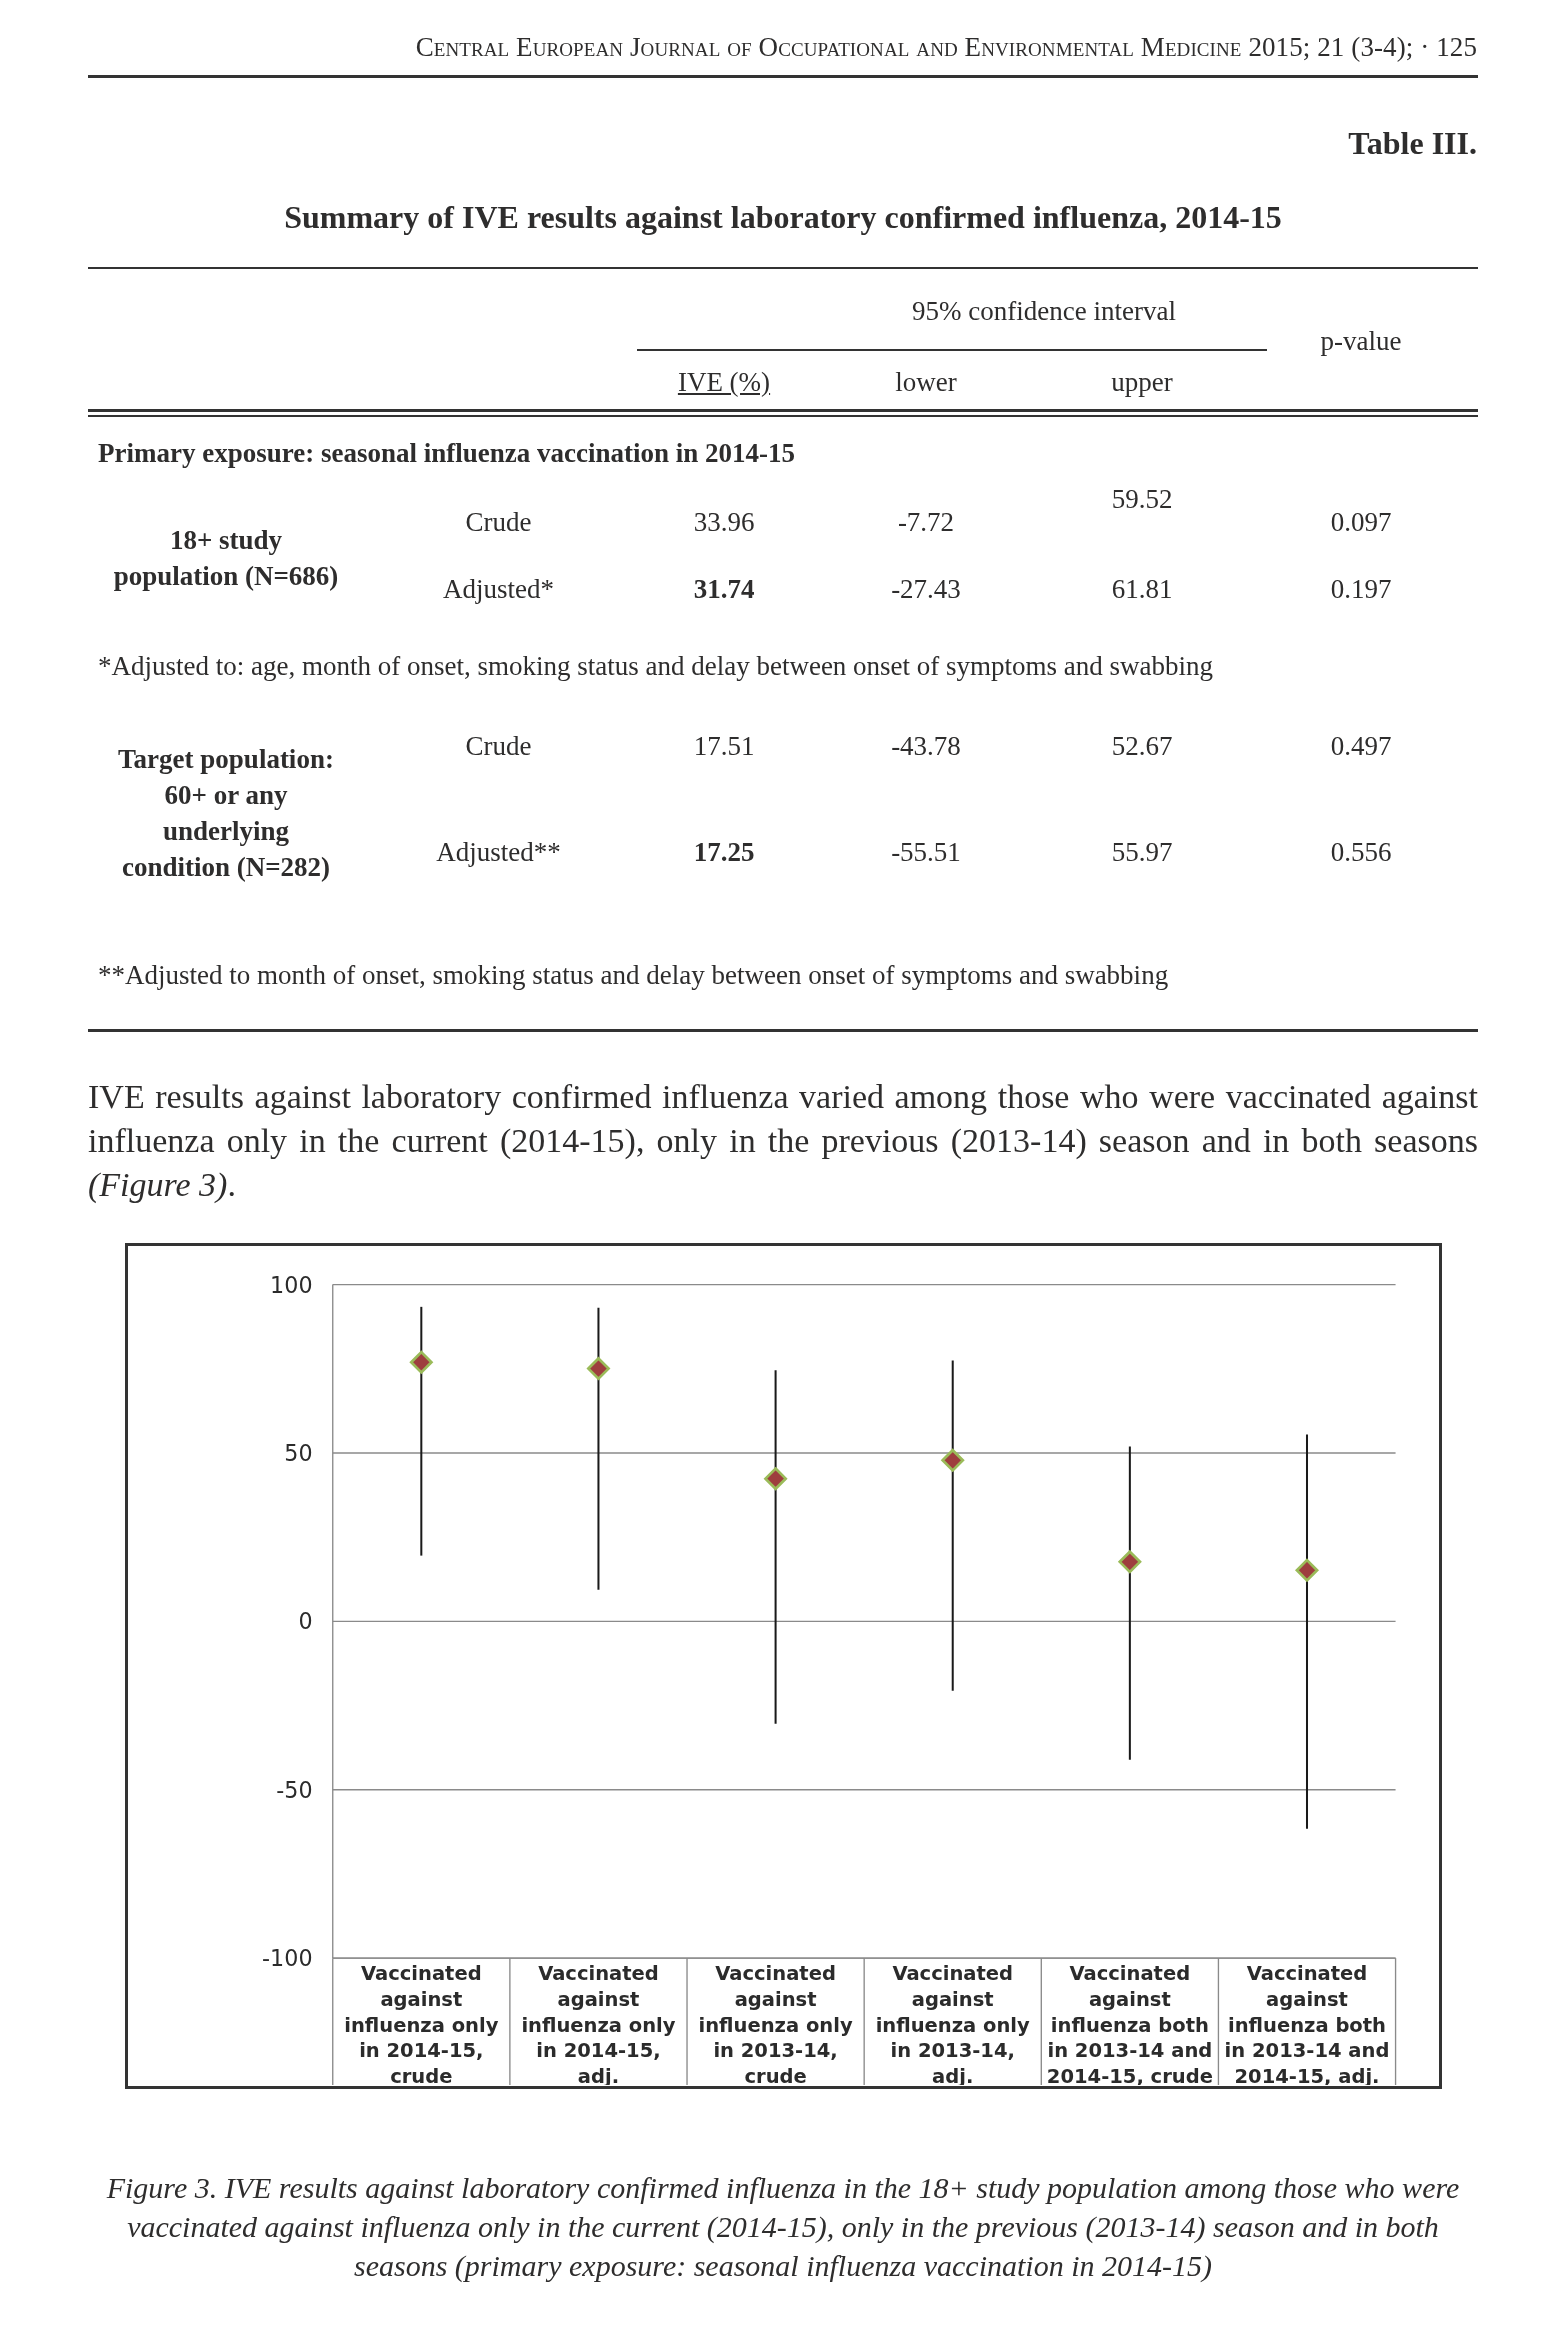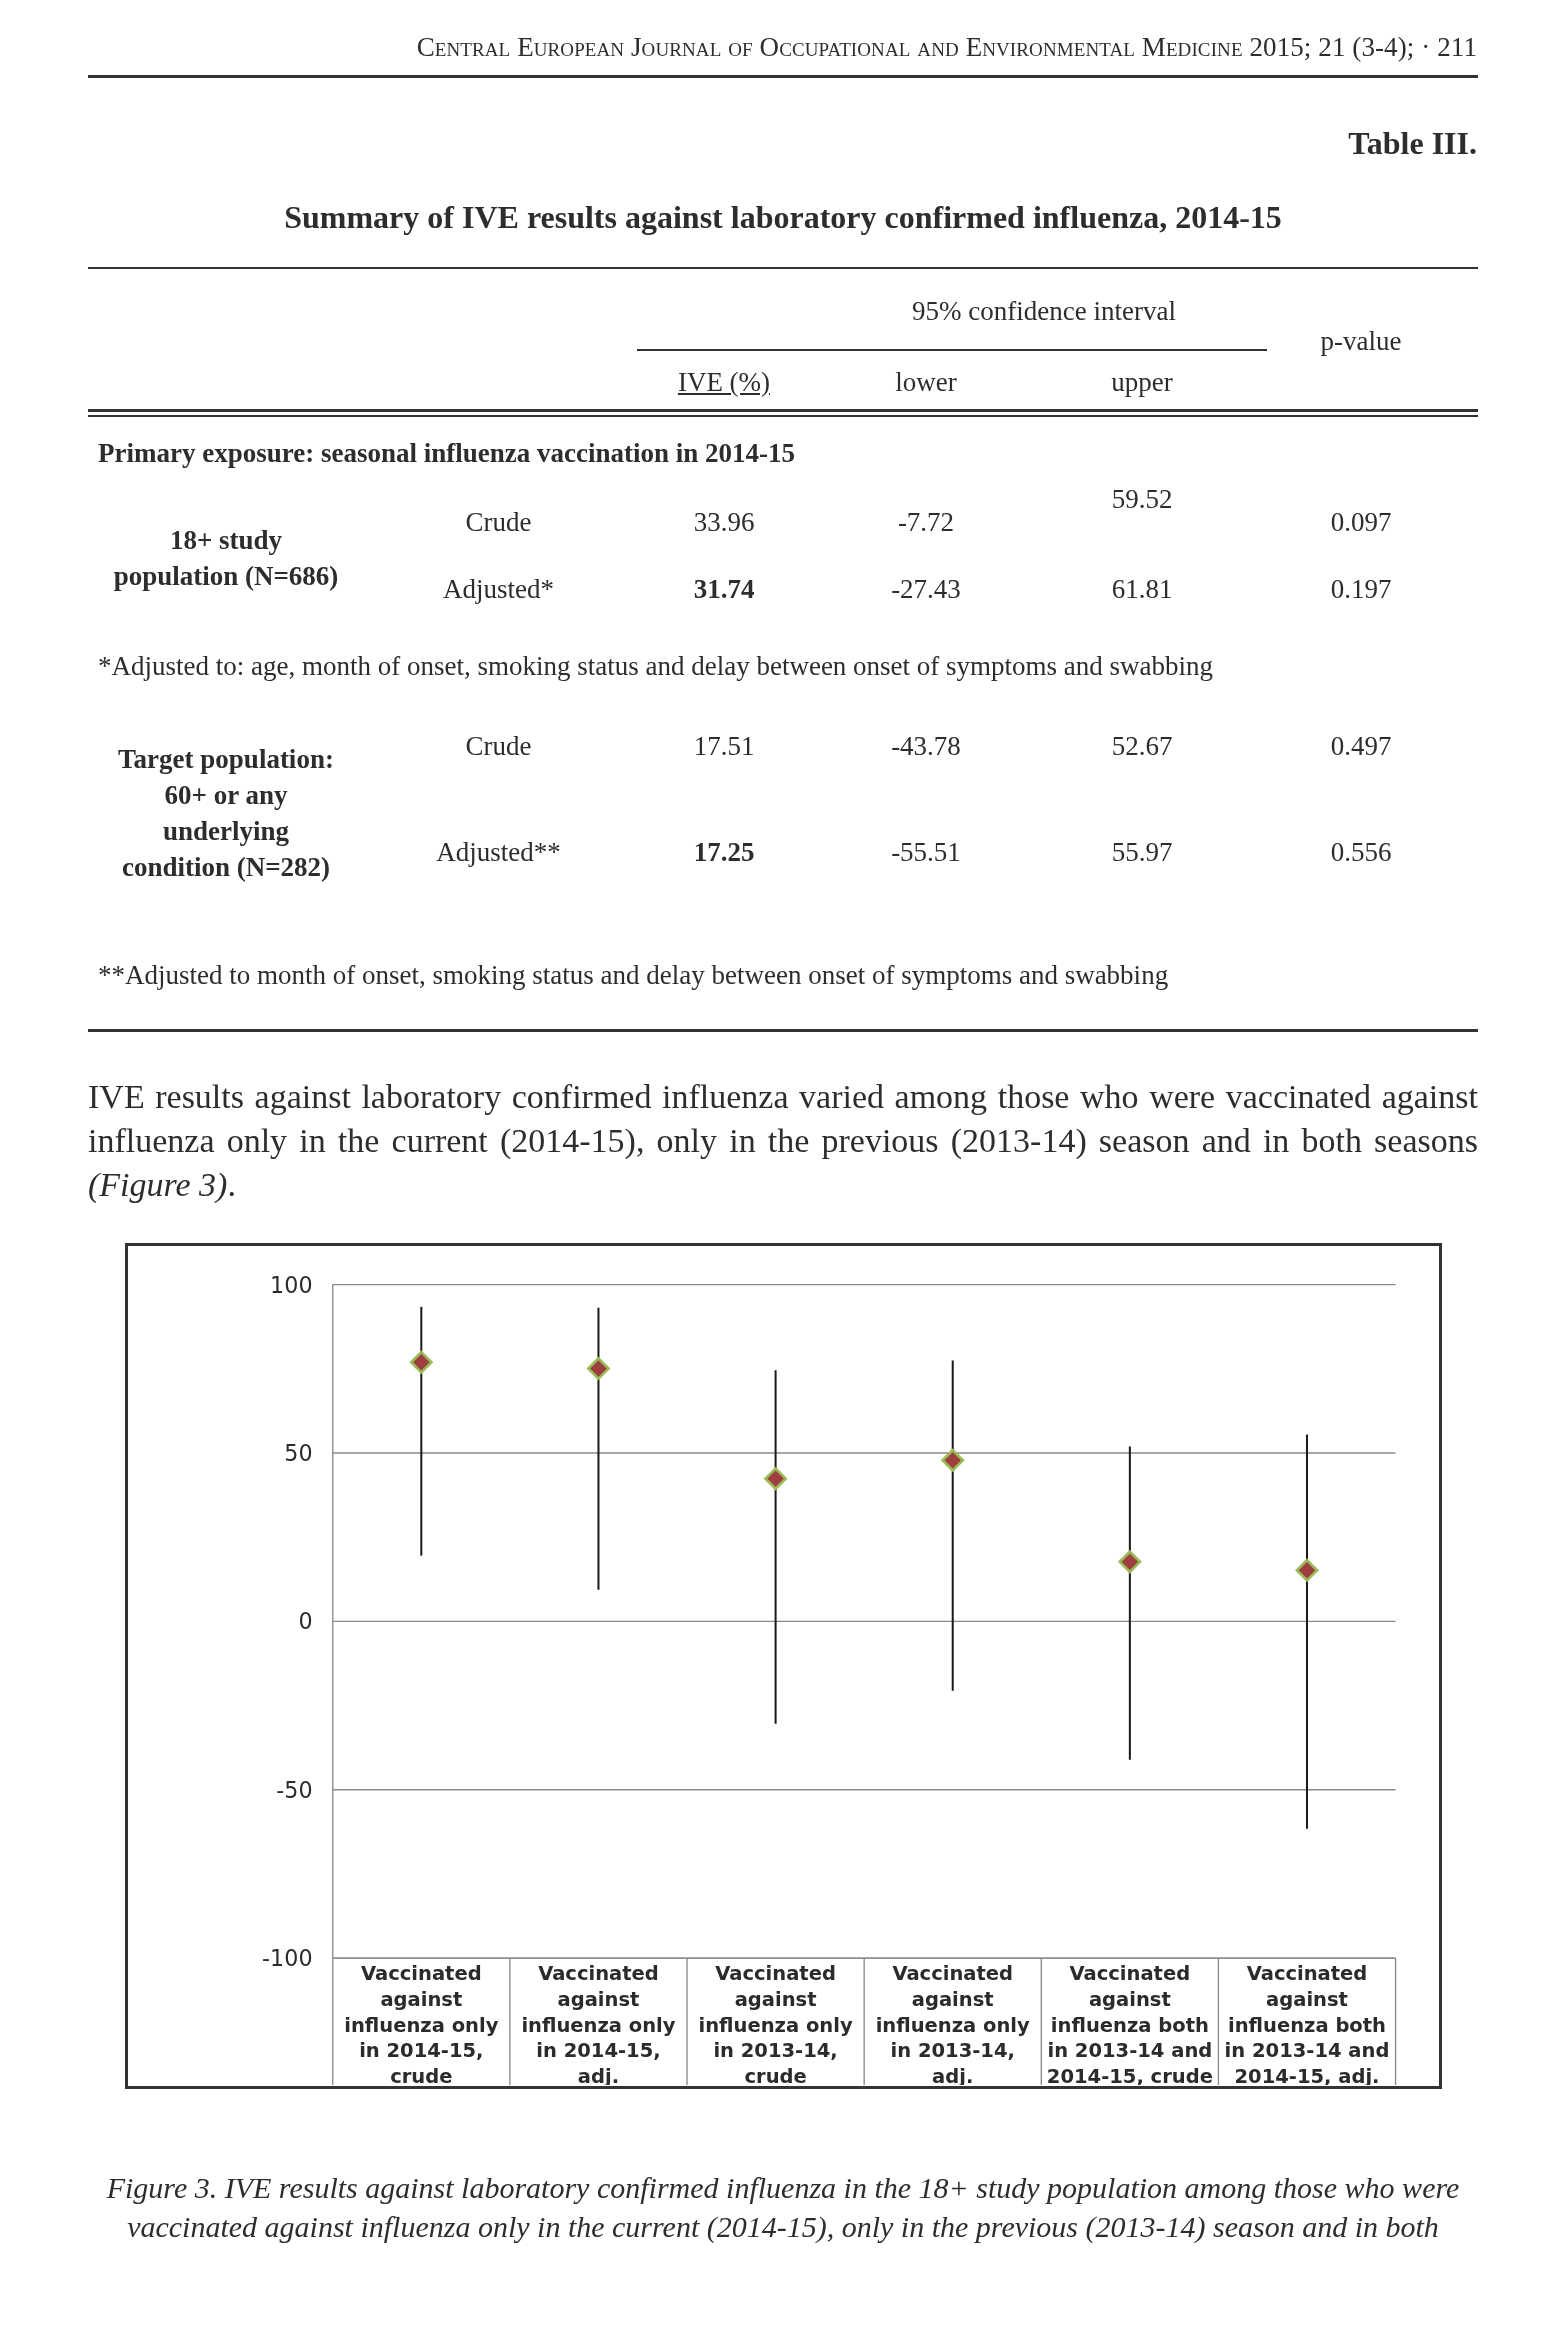--- a/index.html
+++ b/index.html
@@ -17,21 +17,21 @@
   .bold { font-weight:bold; }
   .para { left:88px; width:1390px; top:1075px; font-size:34px; line-height:44px; text-align:justify; }
   .para i { font-style:italic; }
   .caption { left:88px; width:1390px; top:2132px; font-size:30px; line-height:39px; text-align:center; font-style:italic;margin-top:36px; }
   .chart-frame { left:125px; top:1243px; width:1317px; height:846px; border:3.4px solid #333; box-sizing:border-box; }
   svg text { font-family:"DejaVu Sans", "Liberation Sans", sans-serif; fill:#2b2b2b; }
 </style>
 </head>
 <body>
 
-<div class="abs running-head">Central European Journal of Occupational and Environmental Medicine 2015; 21 (3-4); · 211</div>
+<div class="abs running-head">Central European Journal of Occupational and Environmental Medicine 2015; 21 (3-4); · 125</div>
 <div class="abs rule-top"></div>
 
 <div class="abs table-label">Table III.</div>
 <div class="abs table-title">Summary of IVE results against laboratory confirmed influenza, 2014-15</div>
 
 <div class="abs rule" style="top:267px;height:2px;"></div>
 <div class="abs cell center" style="left:842px;width:404px;top:296px;">95% confidence interval</div>
 <div class="abs" style="left:637px;width:630px;top:349px;height:2px;background:#333;"></div>
 <div class="abs cell center" style="left:1280px;width:162px;top:326px;">p-value</div>
 <div class="abs cell center" style="left:633px;width:182px;top:367px;text-decoration:underline;">IVE (%)</div>
@@ -176,14 +176,15 @@
       <text x="961.5" y="1394.5" text-anchor="middle" font-size="29" font-weight="bold">42,38</text>
       <text x="1224.5" y="1394.5" text-anchor="middle" font-size="29" font-weight="bold">47,84</text>
       <text x="1487.5" y="1394.5" text-anchor="middle" font-size="29" font-weight="bold">17,68</text>
       <text x="1750.5" y="1394.5" text-anchor="middle" font-size="29" font-weight="bold">15,19</text>
     </svg>
 </div>
 
 <div class="abs caption">
   <div>Figure 3.  IVE results against laboratory confirmed influenza in the 18+ study population among those who were</div>
   <div>vaccinated against influenza only in the current (2014-15), only in the previous (2013-14) season and in both</div>
+  <div>seasons (primary exposure: seasonal influenza vaccination in 2014-15)</div>
 </div>
 
 
 </body></html>

